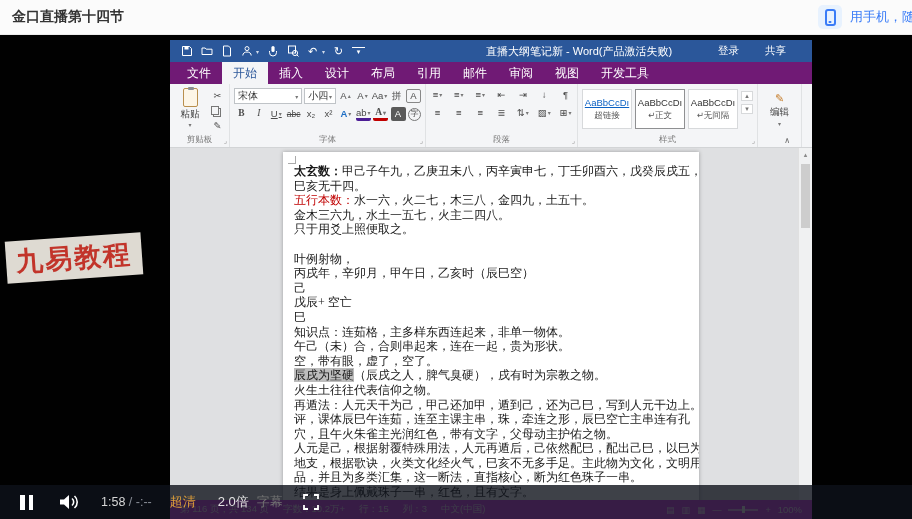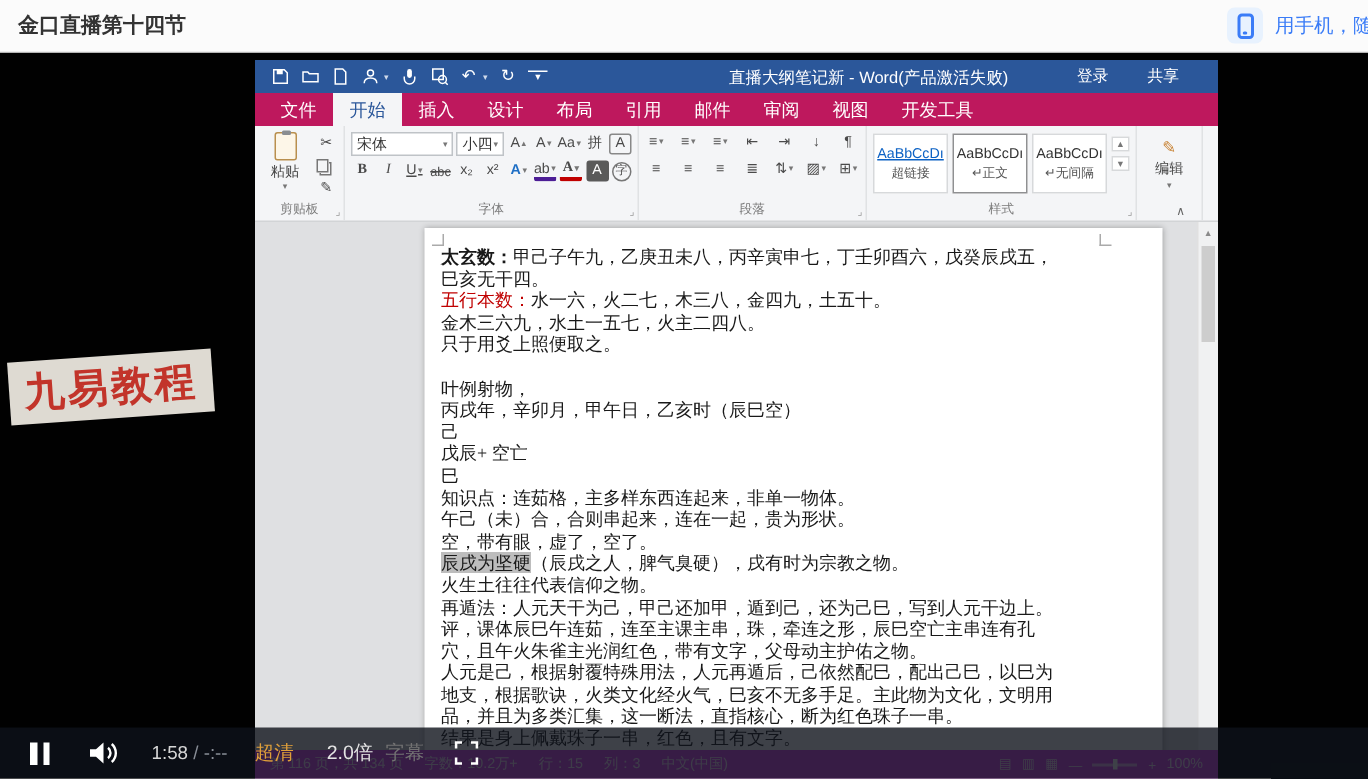--- a/index.html
+++ b/index.html
@@ -22,21 +22,21 @@
   .ww-titlebar { position:relative; height:22px; background:#2b579a; display:flex; align-items:center; }
   .qat { display:flex; gap:7px; padding-left:10px; align-items:center; }
   .qat .ic { width:13px; height:13px; display:flex; align-items:center; justify-content:center; color:#fff; font-size:11px; line-height:1; cursor:pointer; }
   .qat .ic svg { width:12px; height:12px; }
   .qat .qcaret { font-size:6px; color:#cfd9ea; margin-left:-4px; }
   .doc-title { position:absolute; left:316px; top:4px; font-size:11px; color:#fff; white-space:nowrap; }
   .account { position:absolute; right:26px; top:4px; display:flex; gap:26px; font-size:10.5px; color:#fff; }
   .account span { cursor:pointer; }
 
   
-  .tabs { height:22px; background:#be185d; display:flex; align-items:stretch; padding-left:6px; font-size:12px; color:#fff; }
+  .tabs { height:22px; background:#701a75; display:flex; align-items:stretch; padding-left:6px; font-size:12px; color:#fff; }
   .tab { padding:0 11px; display:flex; align-items:center; cursor:pointer; white-space:nowrap; }
   .tab.active { background:#f4f5f7; color:#2b579a; }
   .tellme { display:flex; align-items:center; gap:5px; color:rgba(255,255,255,.7); margin-left:10px; font-size:11.5px; cursor:pointer; white-space:nowrap; }
   .bulb { width:9px; height:9px; border-radius:50%; background:#f7d354; }
 
   
   .ribbon { position:relative; height:64px; background:#f4f5f7; border-bottom:1px solid #d2d4d6; display:flex; }
   .rgroup { position:relative; border-right:1px solid #e0e2e4; padding:4px 4px 12px; }
   .rglabel { position:absolute; bottom:1px; left:0; right:0; text-align:center; font-size:8.5px; color:#7a7a7a; }
   .dlg { position:absolute; right:2px; bottom:2px; font-size:7px; color:#9a9a9a; cursor:pointer; }
@@ -75,21 +75,21 @@
   .s-arrows span { font-size:7px; color:#777; border:1px solid #d7d9db; width:12px; height:10px; display:flex; align-items:center; justify-content:center; background:#fff; cursor:pointer; }
   .g-edit { width:44px; }
   .editbtn { display:flex; flex-direction:column; align-items:center; gap:1px; padding-top:4px; cursor:pointer; }
   .editbtn .pen { font-size:11px; color:#c77f2e; }
   .editbtn .elabel { font-size:9.5px; color:#444; }
   .editbtn .ecaret { font-size:6px; color:#777; }
   .collapse { position:absolute; right:22px; bottom:2px; font-size:8px; color:#666; cursor:pointer; }
 
   
   .docarea { position:absolute; top:108px; left:0; right:0; bottom:19px; background:#dfe0e2; overflow:hidden; }
-  .page { position:absolute; left:113px; top:4px; width:492px; bottom:-8px; background:#fff; box-shadow:0 0 4px rgba(0,0,0,.3); overflow:hidden; }
+  .page { position:absolute; left:113px; top:4px; width:416px; bottom:-8px; background:#fff; box-shadow:0 0 4px rgba(0,0,0,.3); overflow:hidden; }
   .cmark { position:absolute; width:8px; height:8px; }
   .cm-l { left:5px; top:4px; border-right:1px solid #aaa; border-bottom:1px solid #aaa; }
   .cm-r { left:450px; top:4px; border-left:1px solid #aaa; border-bottom:1px solid #aaa; }
   .doc-lines { position:absolute; left:11px; top:11px; right:4px; }
   .dline { height:14.6px; font-size:12px; color:#191919; white-space:nowrap; font-family:"Liberation Serif","DejaVu Serif",serif; }
   .seg.bold { font-weight:bold; }
   .seg.red { color:#c00000; }
   .seg.hl { background:#bdbdbd; }
   .vscroll { position:absolute; right:0; top:0; bottom:0; width:14px; background:#f0f1f2; border-left:1px solid #e0e0e0; }
   .sb-up { height:14px; display:flex; align-items:center; justify-content:center; font-size:7px; color:#8a8a8a; cursor:pointer; }

